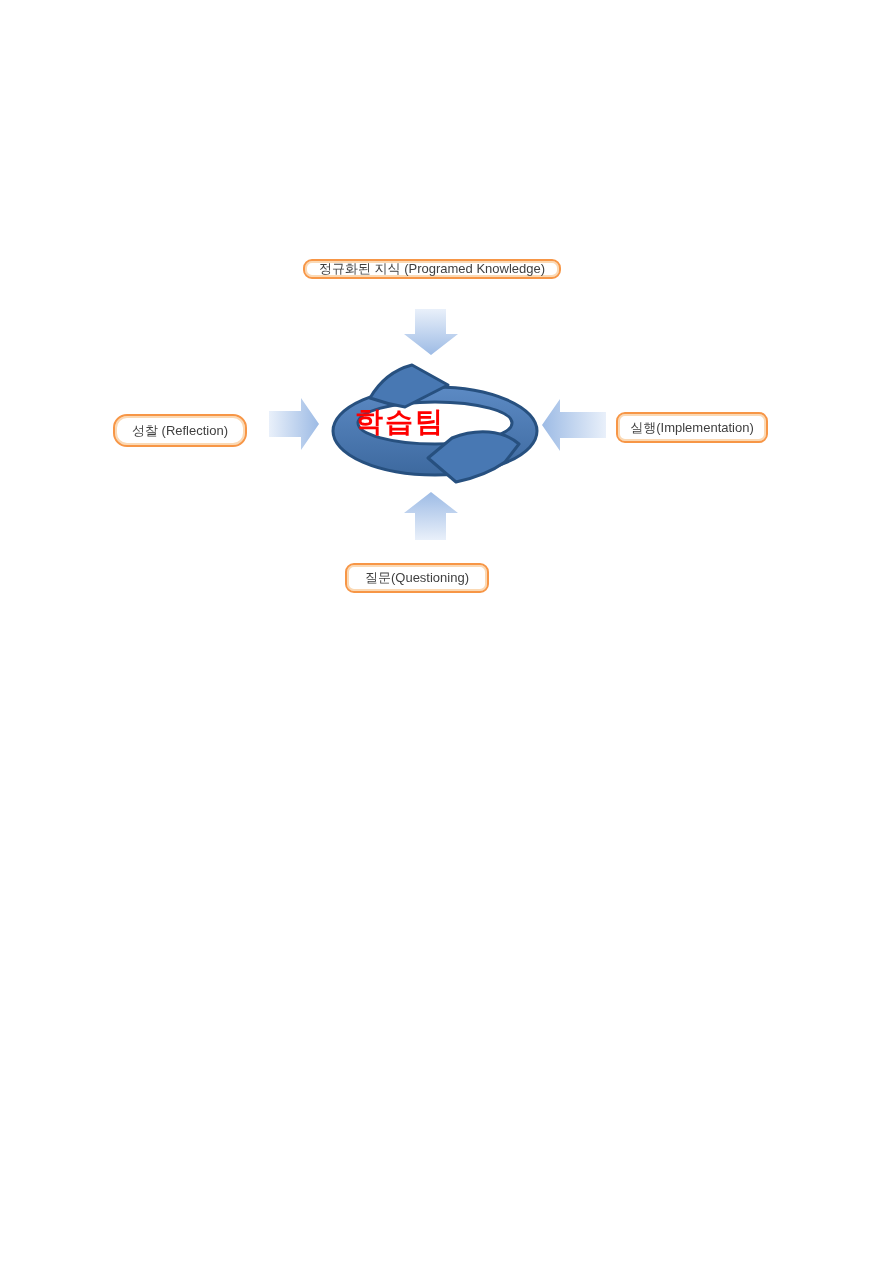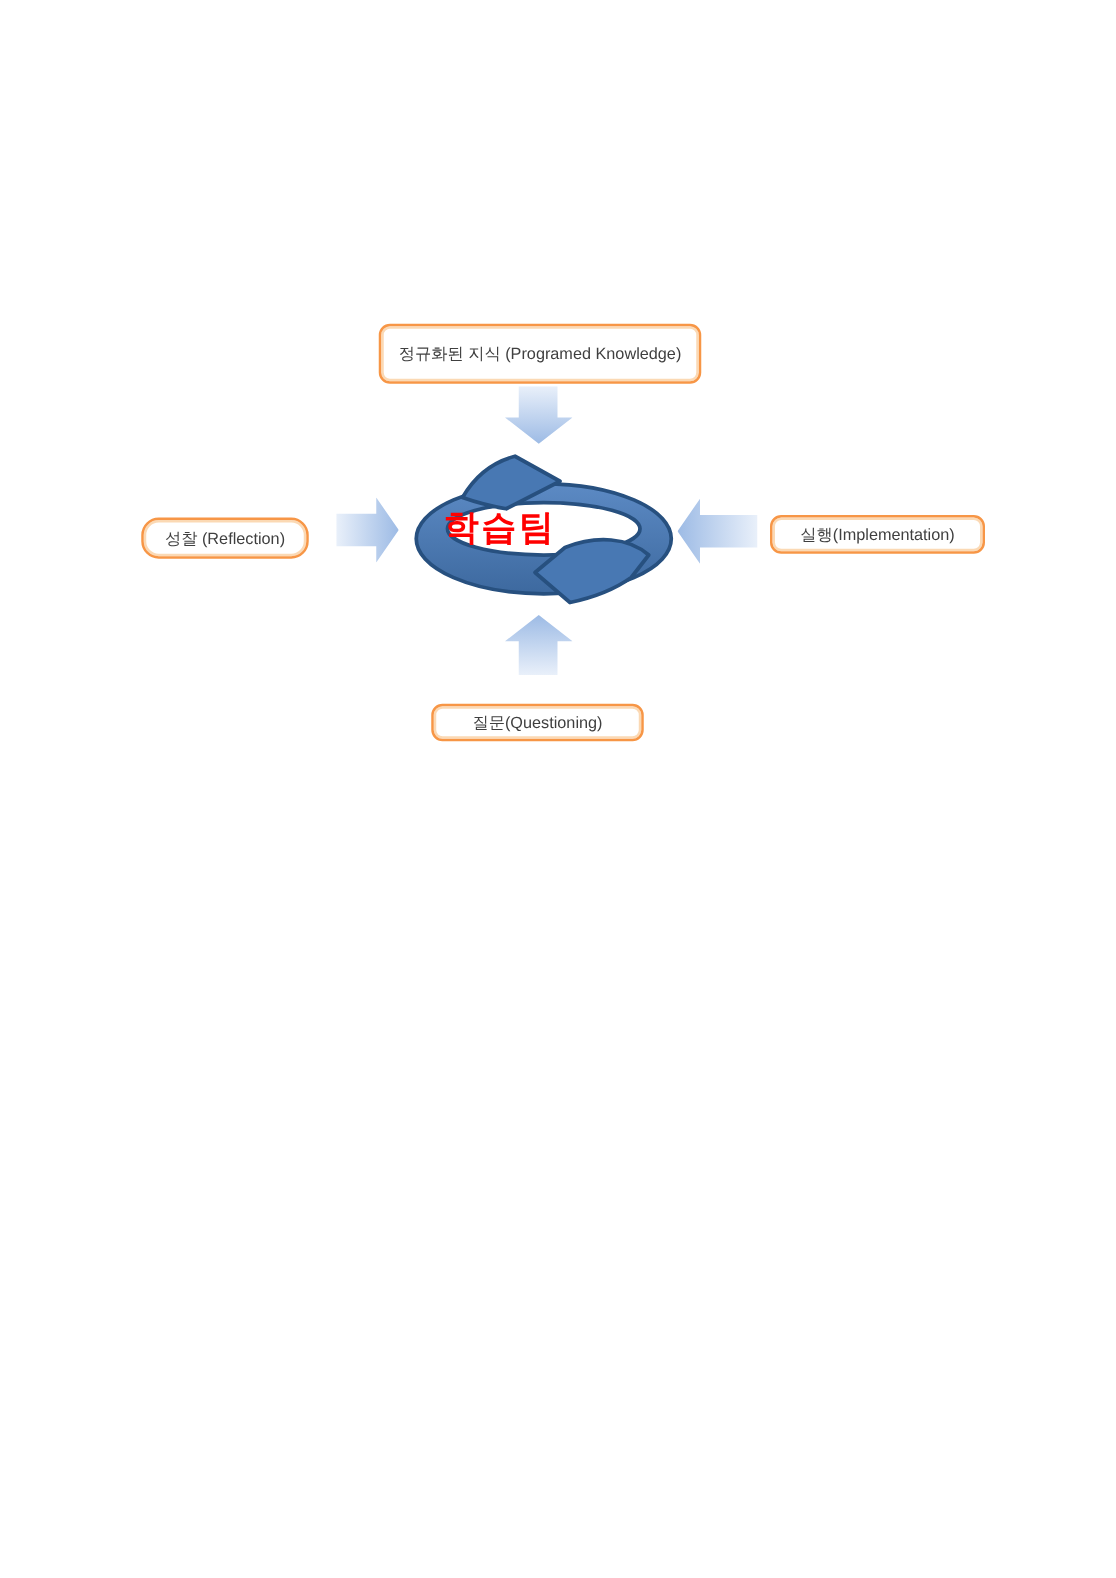--- a/index.html
+++ b/index.html
@@ -22,24 +22,24 @@
     border: 2px solid var(--box-border, #F79646);
     border-radius: 9px;
     box-shadow: inset 0 0 0 2px var(--box-inner-glow, #FBD9B4);
     display: flex;
     align-items: center;
     justify-content: center;
     font-size: 13px;
     color: var(--box-text, #3F3F3F);
     white-space: nowrap;
   }
-  .node-top    { left: 303px; top: 259px; width: 258px; height: 48px; text-align: right; }
+  .node-top    { left: 303px; top: 259px; width: 258px; height: 20px; text-align: right; }
   .node-left   { left: 113px; top: 414px; width: 134px; height: 33px; border-radius: 14px; }
-  .node-right  { left: 616px; top: 412px; width: 172px; height: 31px; }
-  .node-bottom { left: 345px; top: 563px; width: 170px; height: 30px; }
+  .node-right  { left: 616px; top: 412px; width: 152px; height: 31px; }
+  .node-bottom { left: 345px; top: 563px; width: 144px; height: 30px; }
   .arrow-svg, .cycle-svg {
     position: absolute;
     display: block;
   }
   .arrow-down  { left: 404px; top: 309px; }
   .arrow-up    { left: 404px; top: 491px; }
   .arrow-right { left: 269px; top: 398px; }
   .arrow-left  { left: 542px; top: 399px; }
   .cycle-svg   { left: 325px; top: 360px; z-index: 2; }
   .center-label {

